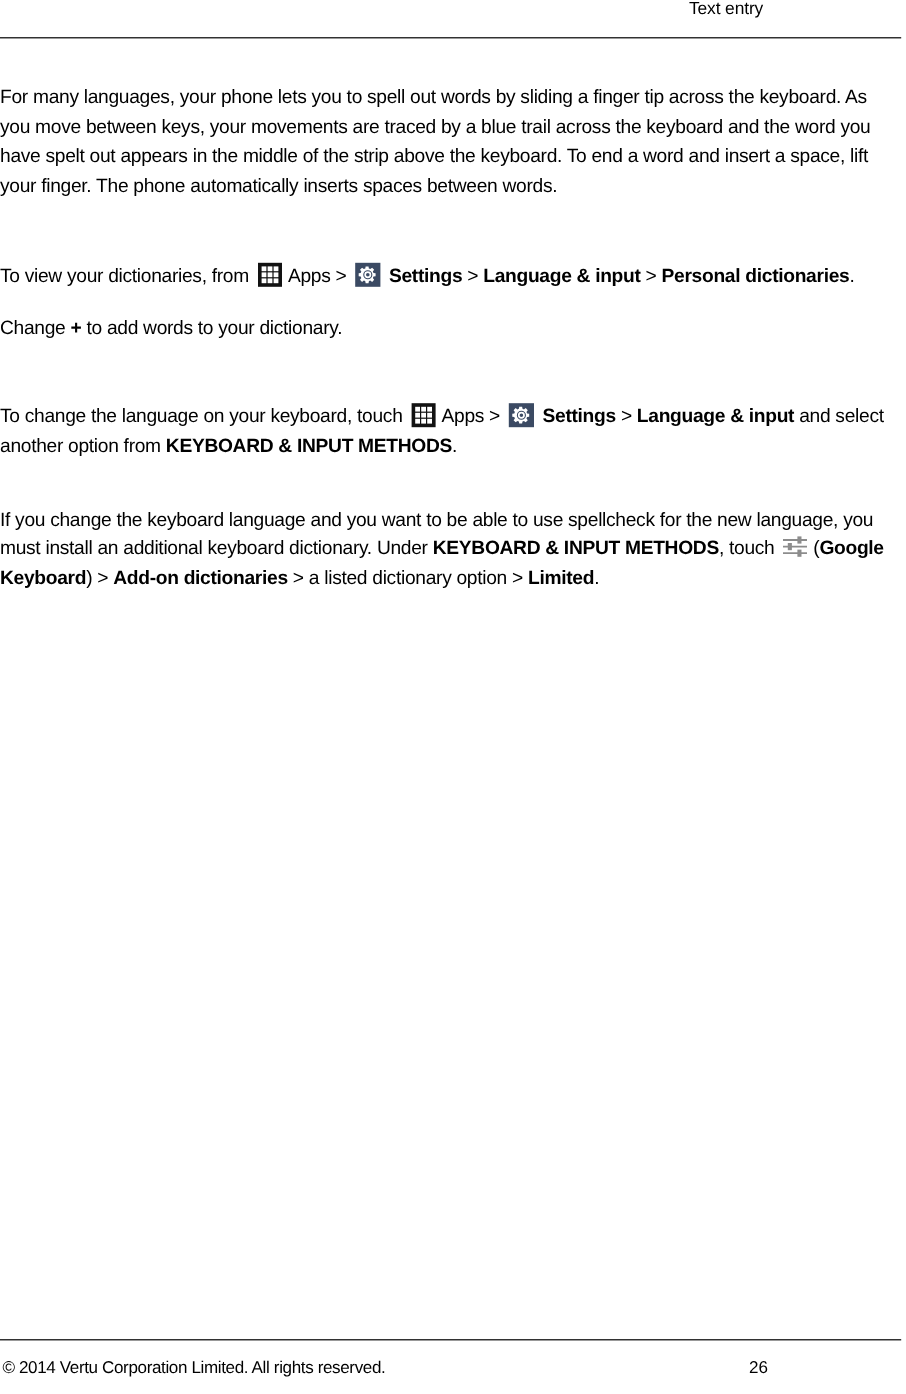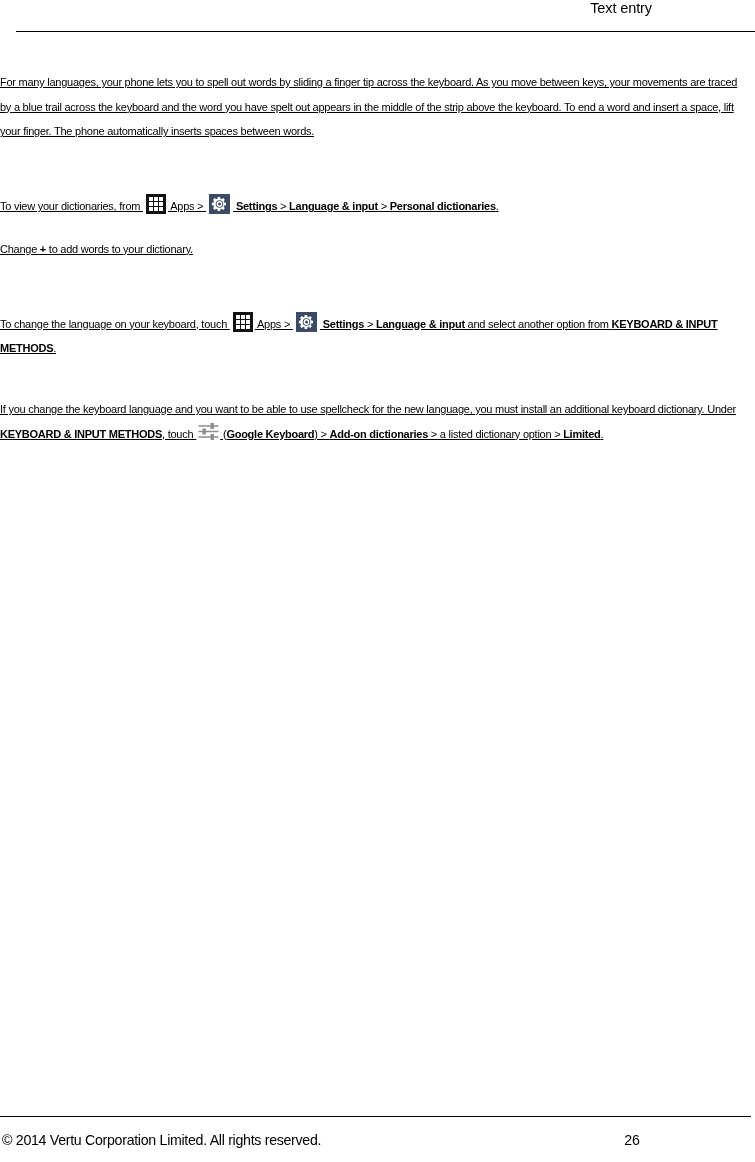--- a/index.html
+++ b/index.html
@@ -21,21 +21,21 @@
     top: 0; left: 0;
     width: 755px;
     height: 1162px;
     box-sizing: border-box;
   }
 
   
   .page-header {
     position: absolute;
     top: 0;
-    left: 16px;
+    left: 0;
     width: 640px;
     height: 32px;
     box-sizing: border-box;
     padding-right: 4px;
   }
   .header-title {
     position: absolute;
     right: 4px;
     top: 0px;
     font-size: 14.5px;
@@ -64,27 +64,26 @@
     font-weight: bold;
     letter-spacing: -0.2px;
     margin: 0;
     padding: 0;
     line-height: 1.12;
   }
 
   .gap-after-h1 { height: 14px; }
 
   p.body-text {
-    font-size: 11px;
+    font-size: 16px;
     line-height: 24.7px;
     margin: 0;
     padding: 0;
     letter-spacing: -0.25px;
     text-align: left;
-    text-decoration: underline;
   }
 
   .spacer-lg { height: 36px; }
   .spacer-md { height: 18px; }
 
   b, .b { font-weight: bold; text-align: center; }
 
   
   .icon-inline {
     display: inline-block;

